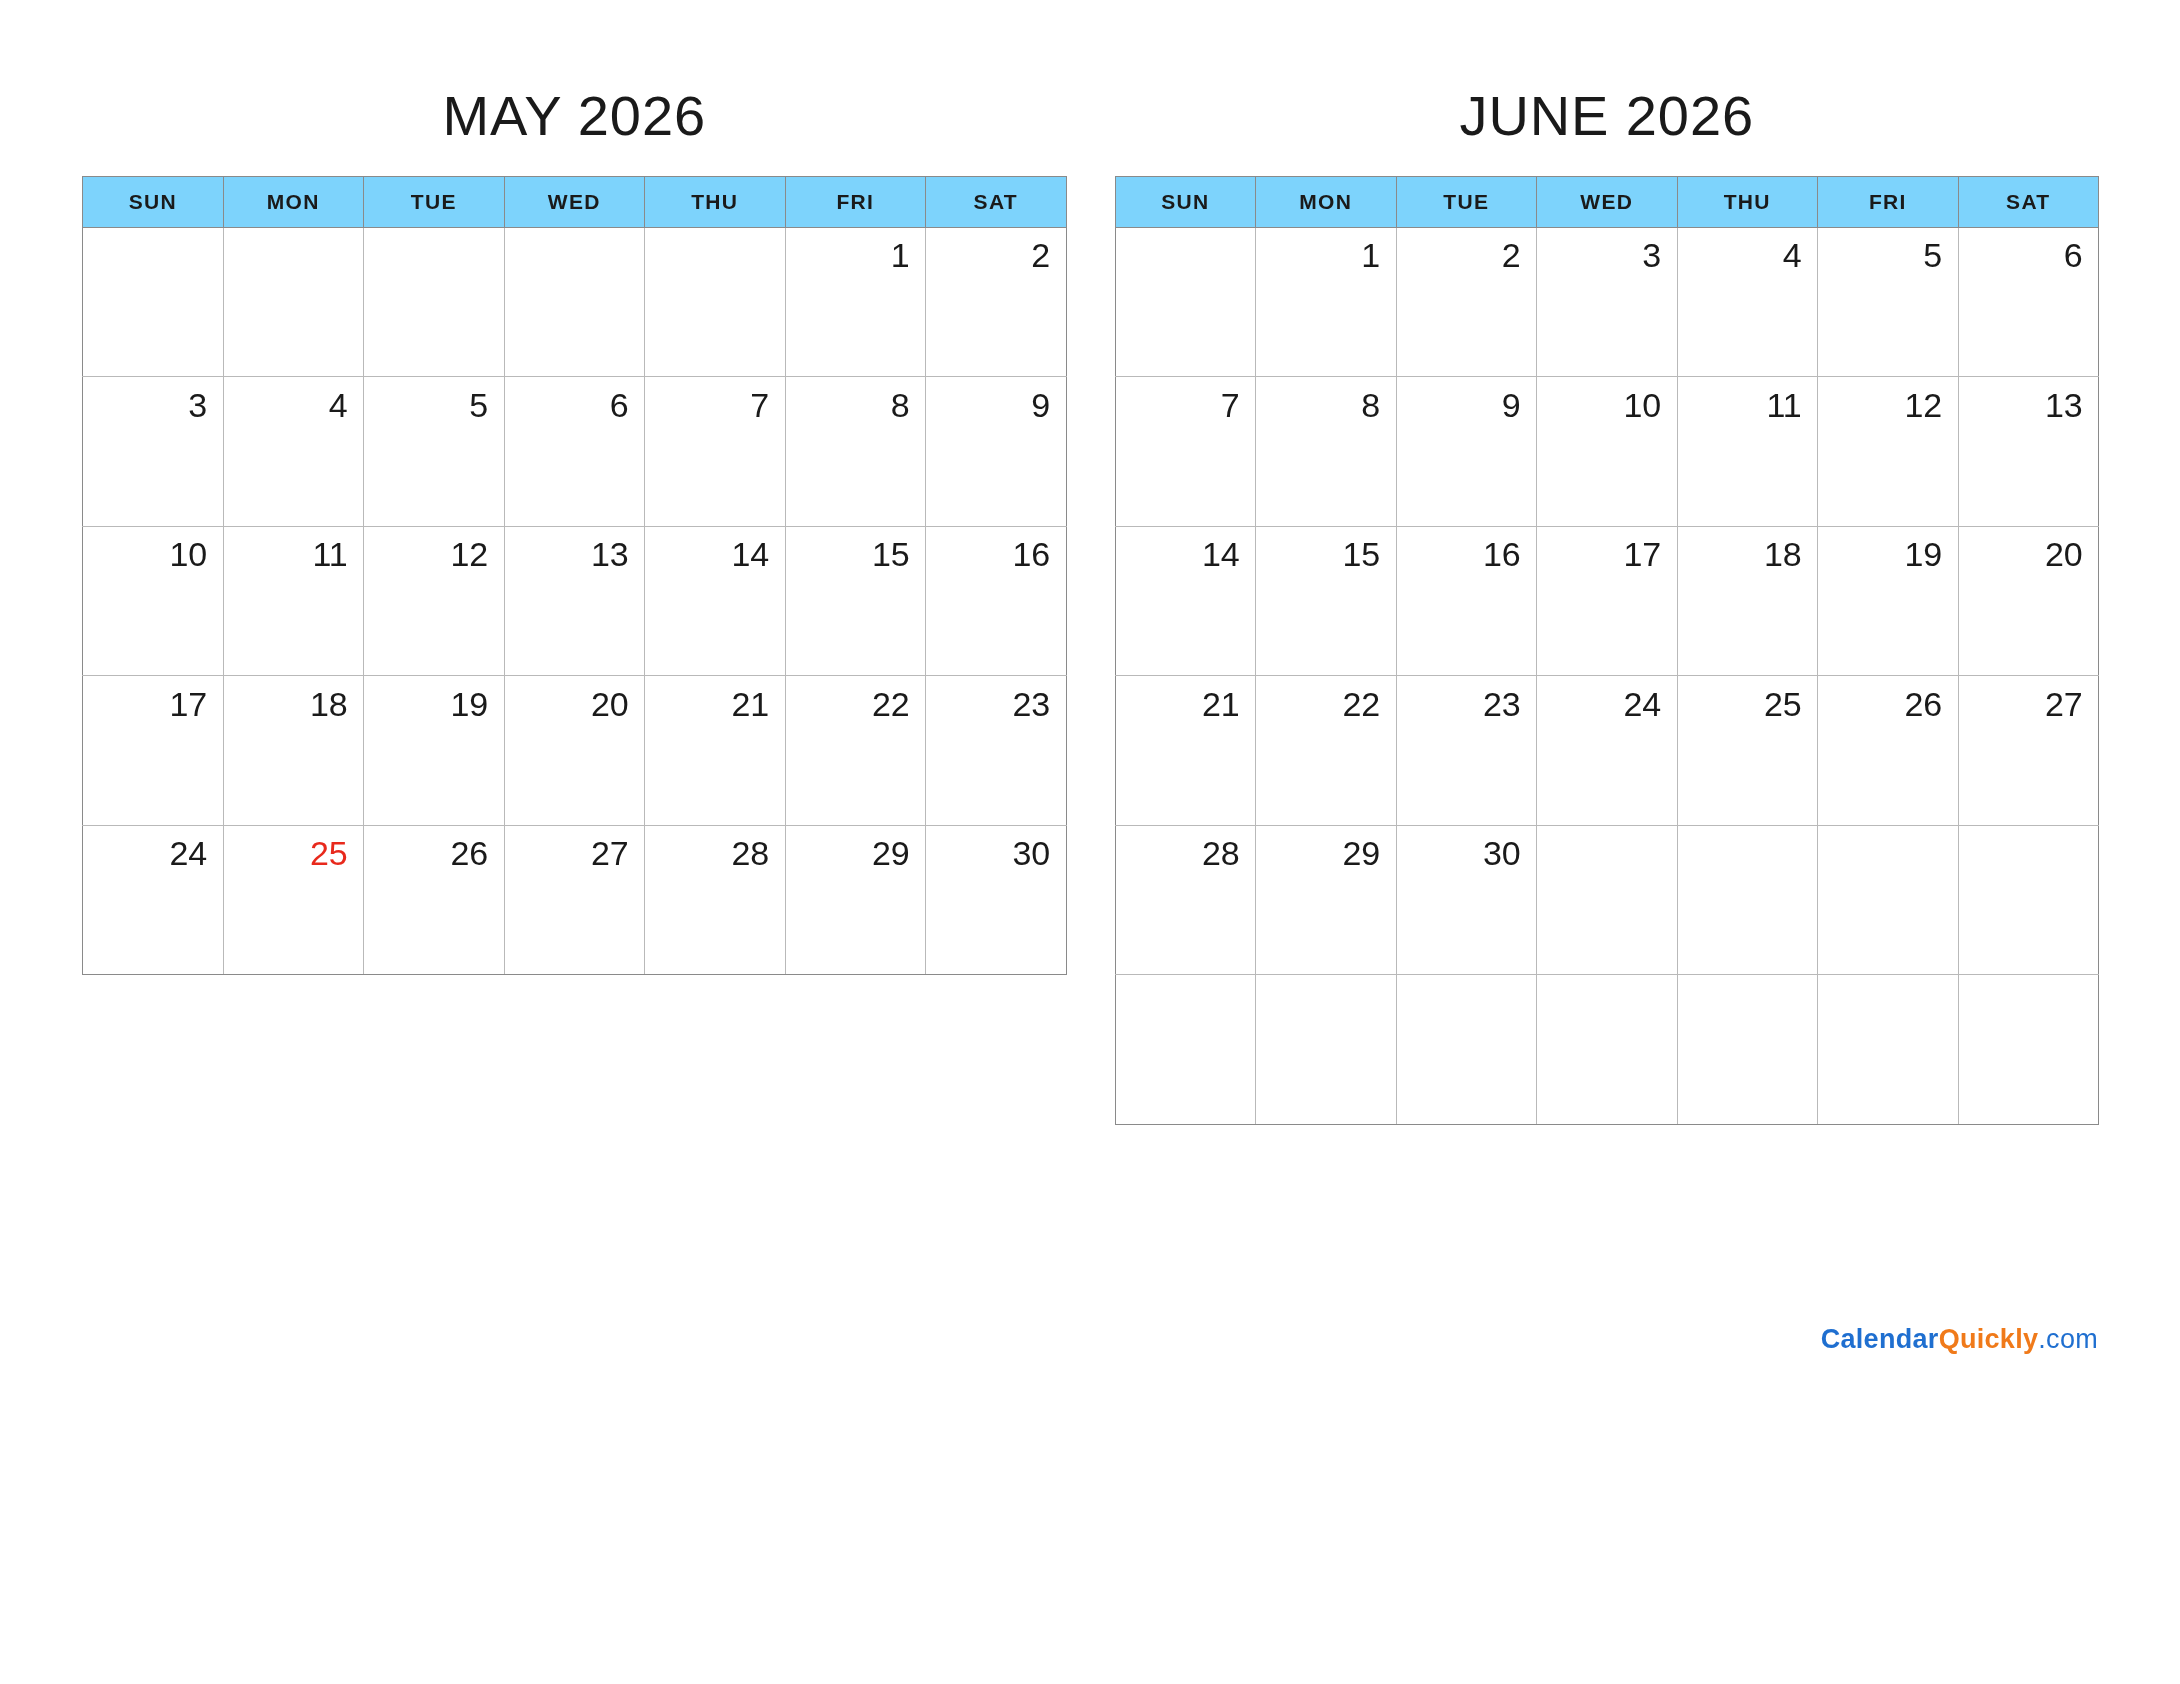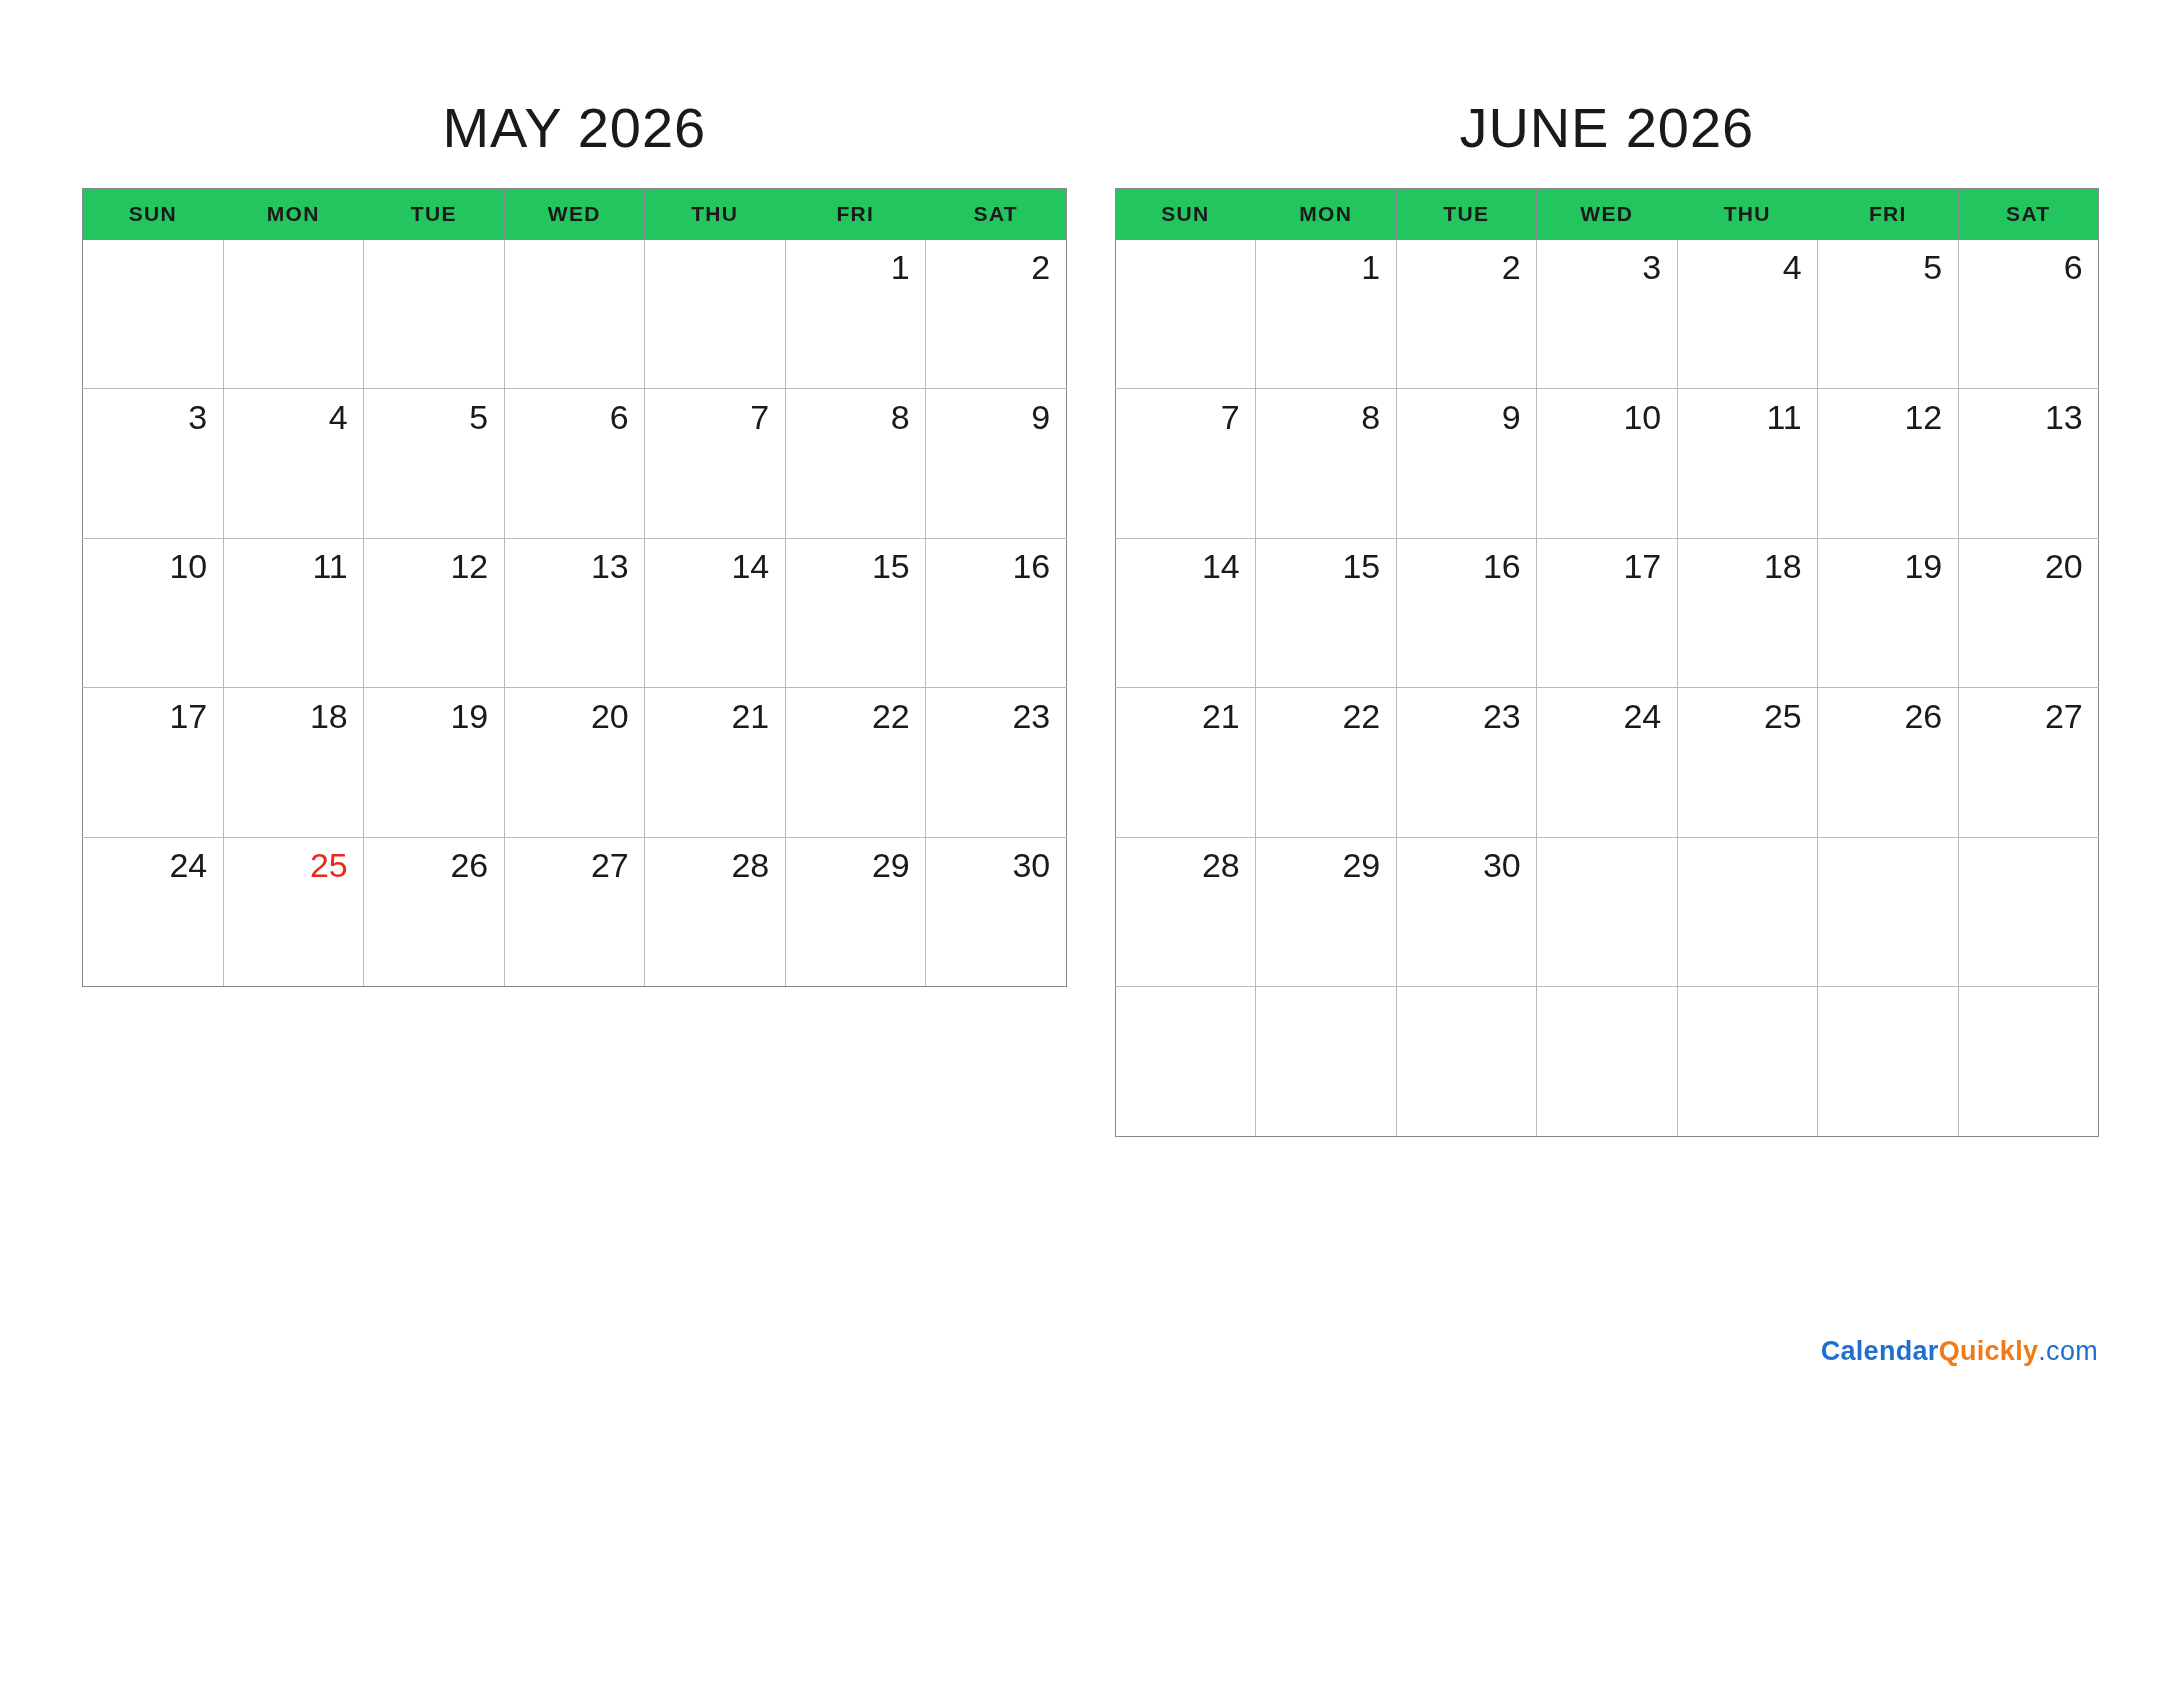--- a/index.html
+++ b/index.html
@@ -10,21 +10,21 @@
   body {
     width: 2181px;
     height: 1685px;
     font-family: "Liberation Sans", sans-serif;
     color: #1a1a1a;
     position: relative;
     overflow: hidden;
   }
   .page {
     position: absolute;
-    top: 12px;
+    top: 0;
     left: 0;
     width: 2181px;
     height: 1459px;
     box-sizing: border-box;
   }
   .calendars {
     position: absolute;
     top: 82px;
     left: 82px;
     width: 2017px;
@@ -53,21 +53,21 @@
   }
   table.cal th {
     border: 0.9px solid #8a8a8a;
     height: 48px;
     font-size: 21px;
     font-weight: bold;
     letter-spacing: 1.3px;
     color: #1a1a1a;
     text-align: center;
     vertical-align: middle;
-    background: #22c55e;
+    background: #7dd3fc;
   }
   table.cal td {
     border: 0.9px solid #b9b9b9;
     height: 140px;
     vertical-align: top;
     text-align: right;
     padding: 8.5px 15.3px 0 0;
     font-size: 34px;
     color: #1a1a1a;
     background: #ffffff;

